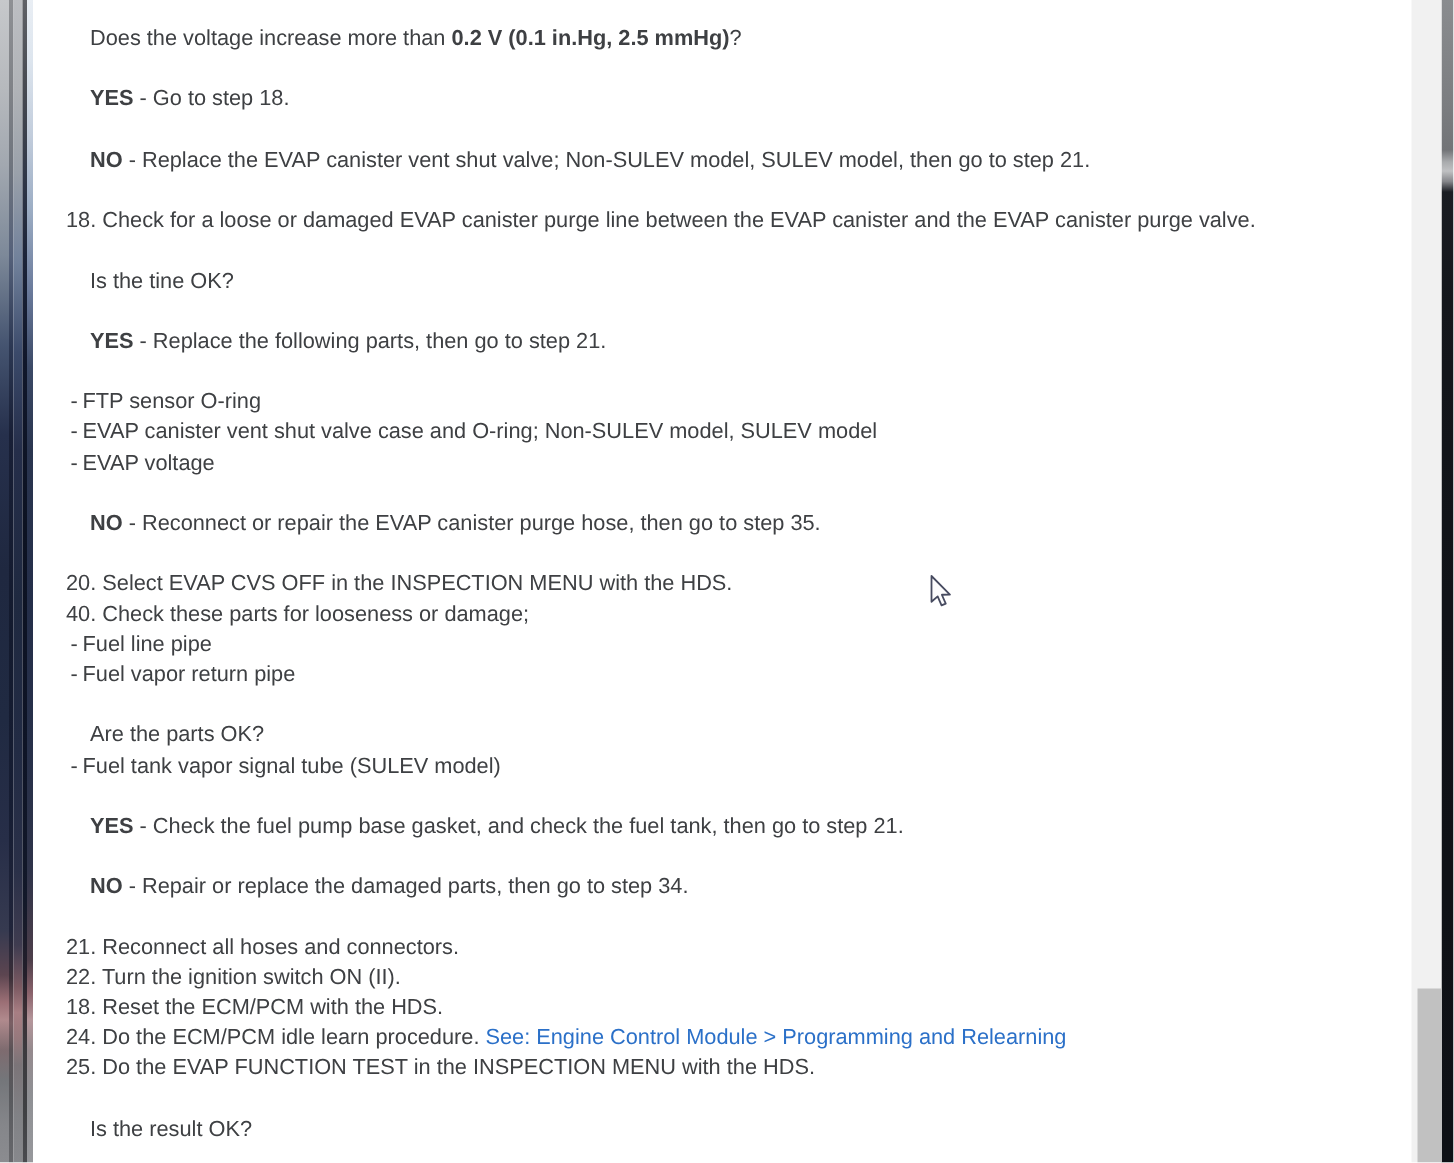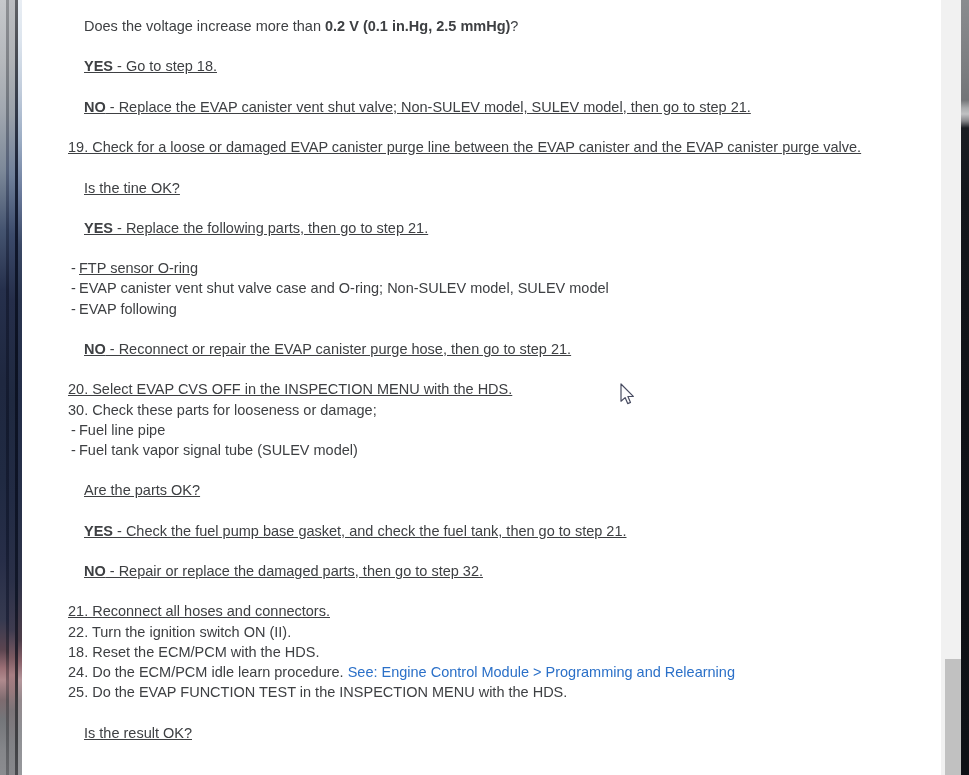--- a/index.html
+++ b/index.html
@@ -37,22 +37,22 @@
     #85868a 121px,#1a1d23 128px,#14171c 200px,#101318 400px,#0e1116 775px);}
   
   #content{
     position:absolute;left:22px;top:0;width:919px;height:775px;
     background:var(--page-bg,#ffffff);
     color:var(--text,#3e4043);
     font-size:14.5px;line-height:20.2px;
     padding-top:16px;box-sizing:border-box;
     white-space:nowrap;
   }
-  .line{height:20.2px;margin-left:24px;}
-  .line.gap{margin-top:20.2px;text-decoration:underline;}
+  .line{height:20.2px;}
+  .line.gap{margin-top:20.2px;}
   .step{padding-left:22px;}
   .para{padding-left:38px;}
   .list{padding-left:25px;}
   .dash{display:inline-block;width:8px;}
   .bold{font-weight:700;}
   a.link{color:var(--link,#2b70c8);text-decoration:none;cursor:pointer;text-align:center;}
   
   #scroll-track{position:absolute;left:941px;top:0;width:20px;height:775px;
     background:var(--scrollbar-track,#f1f1f1);}
   #scroll-thumb{position:absolute;left:4px;top:659px;width:16px;height:116px;
@@ -67,34 +67,35 @@
 <div class="desk" id="deskB"></div>
 <div class="desk" id="deskC"></div>
 <div class="desk" id="deskD"></div>
 <div class="desk" id="deskE"></div>
 <div class="desk" id="deskR"></div>
 
 <div id="content">
     <div class="line para"><span class="normal">Does the voltage increase more than </span><span class="bold">0.2 V (0.1 in.Hg, 2.5 mmHg)</span><span class="normal">?</span></div>
     <div class="line para gap"><span class="bold">YES</span><span class="normal"> - Go to step 18.</span></div>
     <div class="line para gap"><span class="bold">NO</span><span class="normal"> - Replace the EVAP canister vent shut valve; Non-SULEV model, SULEV model, then go to step 21.</span></div>
-    <div class="line step gap"><span class="normal">19. Check for a loose or damaged EVAP canister purge line between the EVAP canister and the EVAP canister purge valve.</span></div>
+    <div class="line step gap"><span class="normal">18. Check for a loose or damaged EVAP canister purge line between the EVAP canister and the EVAP canister purge valve.</span></div>
     <div class="line para gap"><span class="normal">Is the tine OK?</span></div>
     <div class="line para gap"><span class="bold">YES</span><span class="normal"> - Replace the following parts, then go to step 21.</span></div>
     <div class="line list gap"><span class="dash">-</span><span class="normal">FTP sensor O-ring</span></div>
     <div class="line list"><span class="dash">-</span><span class="normal">EVAP canister vent shut valve case and O-ring; Non-SULEV model, SULEV model</span></div>
-    <div class="line list"><span class="dash">-</span><span class="normal">EVAP following</span></div>
-    <div class="line para gap"><span class="bold">NO</span><span class="normal"> - Reconnect or repair the EVAP canister purge hose, then go to step 21.</span></div>
+    <div class="line list"><span class="dash">-</span><span class="normal">EVAP voltage</span></div>
+    <div class="line para gap"><span class="bold">NO</span><span class="normal"> - Reconnect or repair the EVAP canister purge hose, then go to step 35.</span></div>
     <div class="line step gap"><span class="normal">20. Select EVAP CVS OFF in the INSPECTION MENU with the HDS.</span></div>
-    <div class="line step"><span class="normal">30. Check these parts for looseness or damage;</span></div>
+    <div class="line step"><span class="normal">40. Check these parts for looseness or damage;</span></div>
     <div class="line list"><span class="dash">-</span><span class="normal">Fuel line pipe</span></div>
+    <div class="line list"><span class="dash">-</span><span class="normal">Fuel vapor return pipe</span></div>
+    <div class="line para gap"><span class="normal">Are the parts OK?</span></div>
     <div class="line list"><span class="dash">-</span><span class="normal">Fuel tank vapor signal tube (SULEV model)</span></div>
-    <div class="line para gap"><span class="normal">Are the parts OK?</span></div>
     <div class="line para gap"><span class="bold">YES</span><span class="normal"> - Check the fuel pump base gasket, and check the fuel tank, then go to step 21.</span></div>
-    <div class="line para gap"><span class="bold">NO</span><span class="normal"> - Repair or replace the damaged parts, then go to step 32.</span></div>
+    <div class="line para gap"><span class="bold">NO</span><span class="normal"> - Repair or replace the damaged parts, then go to step 34.</span></div>
     <div class="line step gap"><span class="normal">21. Reconnect all hoses and connectors.</span></div>
     <div class="line step"><span class="normal">22. Turn the ignition switch ON (II).</span></div>
     <div class="line step"><span class="normal">18. Reset the ECM/PCM with the HDS.</span></div>
     <div class="line step"><span class="normal">24. Do the ECM/PCM idle learn procedure. </span><a class="link">See: Engine Control Module &gt; Programming and Relearning</a></div>
     <div class="line step"><span class="normal">25. Do the EVAP FUNCTION TEST in the INSPECTION MENU with the HDS.</span></div>
     <div class="line para gap"><span class="normal">Is the result OK?</span></div>
   </div>
 
 <div id="scroll-track">
   <div id="scroll-thumb"></div>

